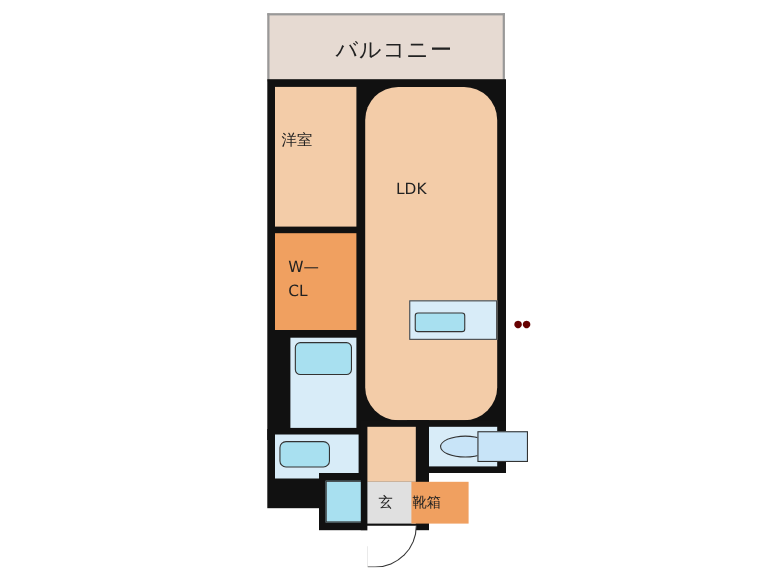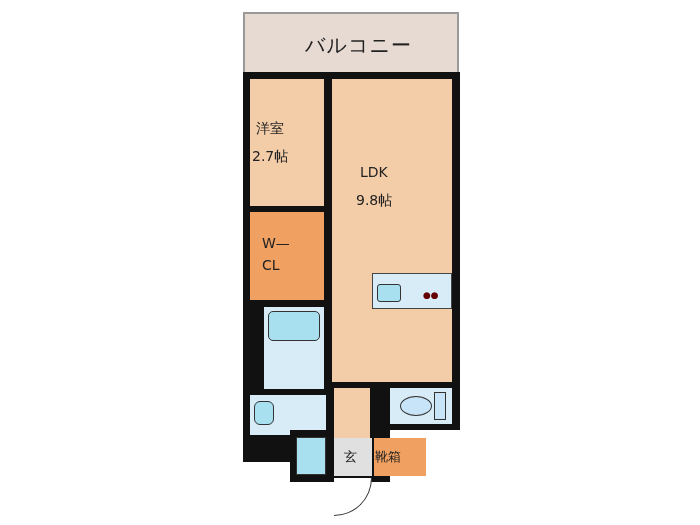--- a/index.html
+++ b/index.html
@@ -1,43 +1,41 @@
 <!DOCTYPE html>
 <html><head>
 <meta charset="utf-8">
 <style>
   html,body{margin:0;padding:0;background:#fff;}
   body{width:700px;height:525px;position:relative;overflow:hidden;font-family:"DejaVu Sans","Liberation Sans",sans-serif;}
-  .abs{position:absolute;box-sizing:border-box;}
+  .abs{position:absolute;box-sizing:border-box;padding-left:44px;}
   .wall{background:#111;}
   .room-lbl{position:absolute;color:#222;font-size:14px;line-height:26px;text-align:center;}
   .sm-lbl{position:absolute;color:#222;font-size:13px;}
 </style>
 </head>
 <body>
 
 <div class="abs" style="left:243px;top:12px;width:216px;height:62px;background:#e6dad2;border:2px solid #999;border-bottom:none;">
   <span class="room-lbl" style="left:60px;top:18px;font-size:20px;letter-spacing:1px;">バルコニー</span>
 </div>
 
 <div class="abs wall" style="left:243px;top:72px;width:217px;height:328px;"></div>
 
 <div class="abs" style="left:250px;top:79px;width:74px;height:127px;background:#f3cca8;">
   <span class="room-lbl" style="left:6px;top:36px;">洋室</span>
-  <span class="room-lbl" style="left:2px;top:64px;">2.7帖</span>
 </div>
 
 <div class="abs" style="left:250px;top:212px;width:74px;height:88px;background:#f0a060;">
   <span class="room-lbl" style="left:12px;top:18px;">W—</span>
   <span class="room-lbl" style="left:12px;top:40px;">CL</span>
 </div>
 
-<div class="abs" style="left:332px;top:79px;width:120px;height:303px;background:#f3cca8;">
+<div class="abs" style="left:332px;top:79px;width:120px;height:303px;background:#f3cca8;border-radius:30px;">
   <span class="room-lbl" style="left:28px;top:80px;">LDK</span>
-  <span class="room-lbl" style="left:24px;top:108px;">9.8帖</span>
 
   <div class="abs" style="left:40px;top:194px;width:80px;height:36px;background:#d8ecf8;border:1px solid #444;">
     <div class="abs" style="left:4px;top:10px;width:24px;height:18px;background:#a8e0f0;border:1px solid #333;border-radius:3px;"></div>
     <div class="abs" style="left:50px;top:16px;font-size:9px;color:#600;">●●</div>
   </div>
 </div>
 
 <div class="abs" style="left:264px;top:307px;width:60px;height:82px;background:#d8ecf8;">
   <div class="abs" style="left:4px;top:4px;width:52px;height:30px;background:#a8e0f0;border:1px solid #333;border-radius:5px;"></div>
 </div>

